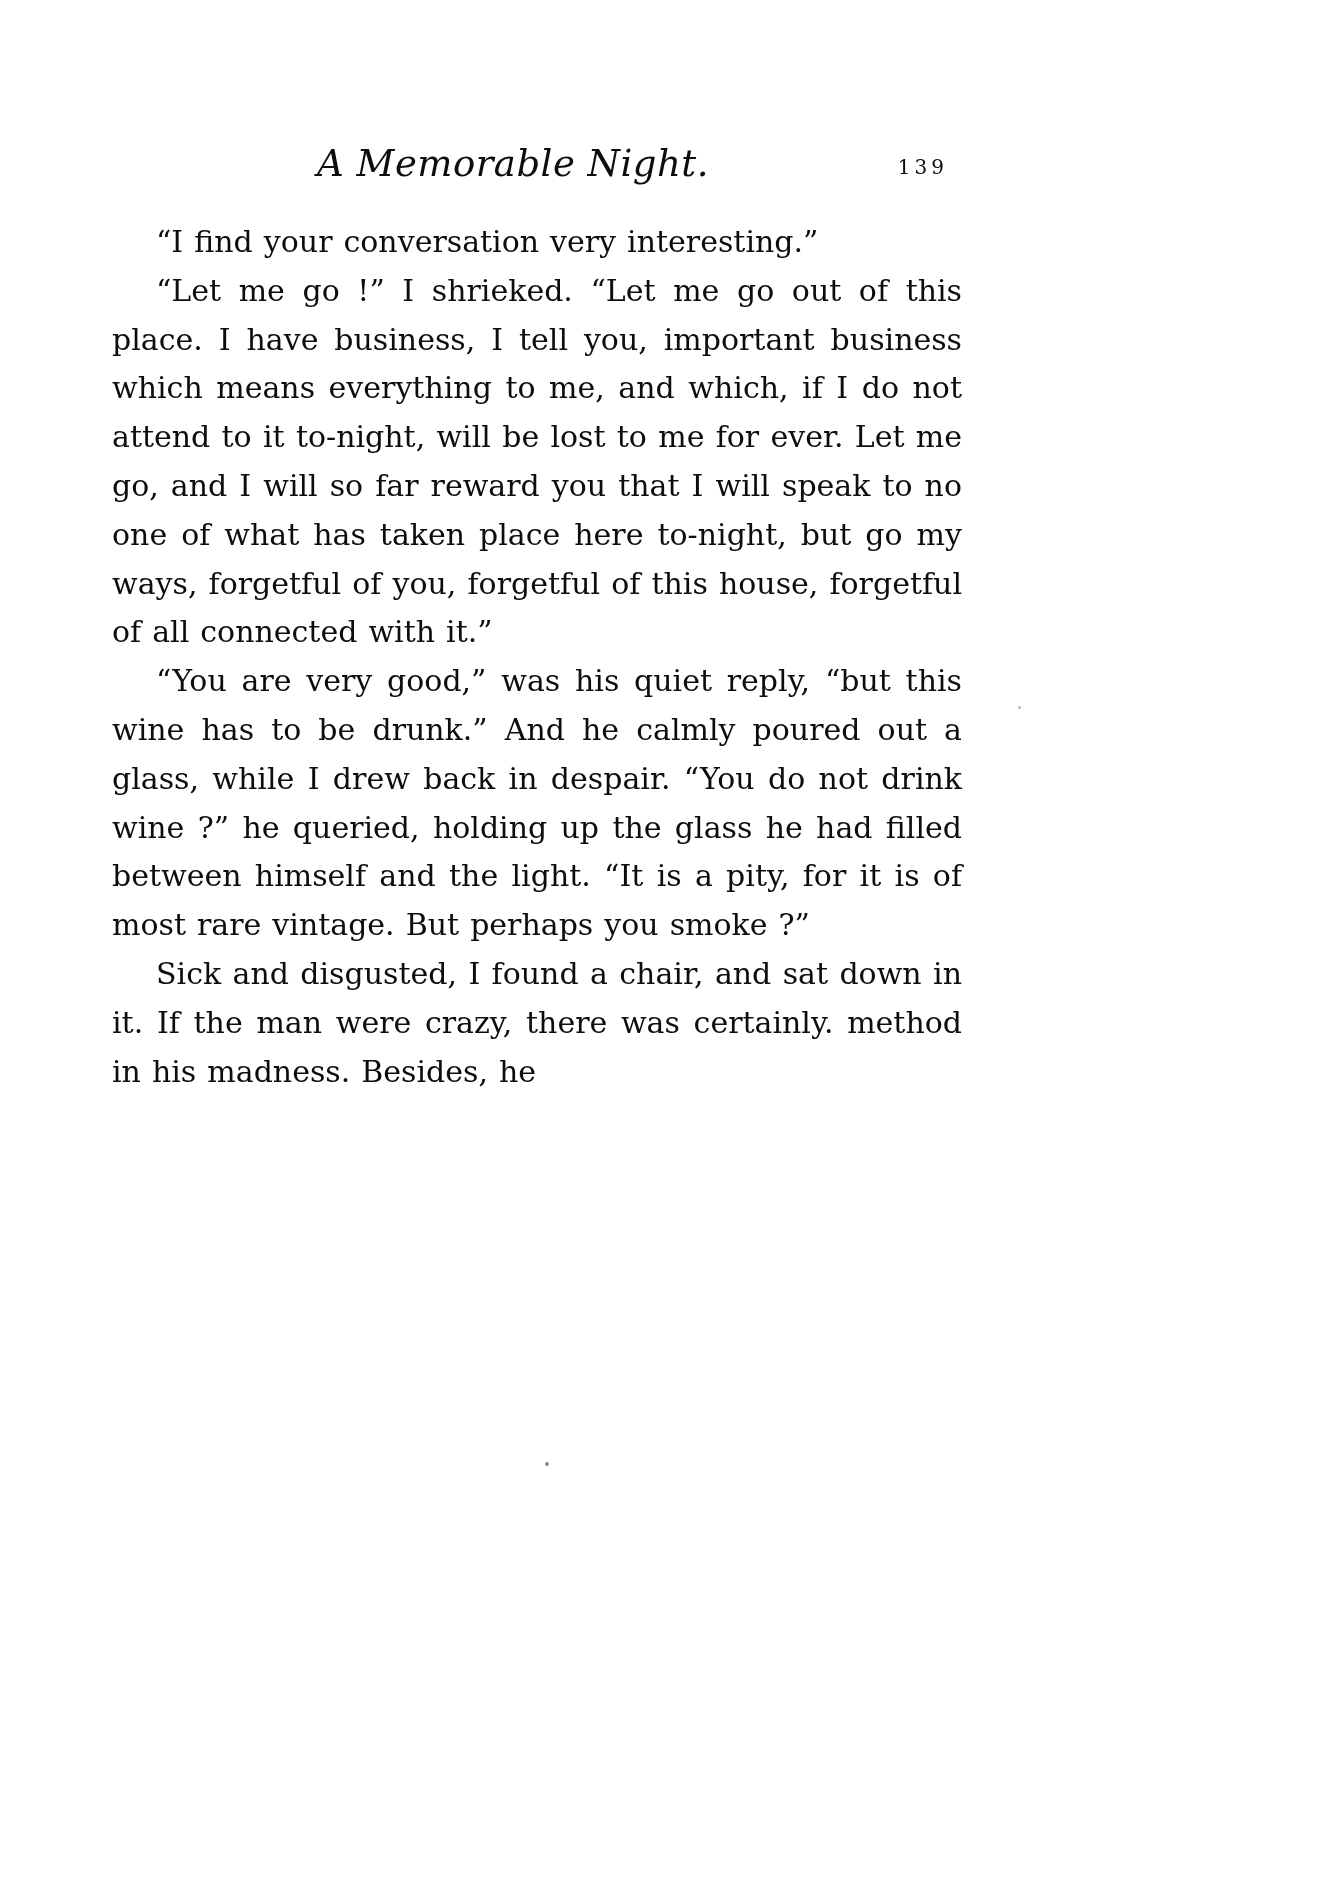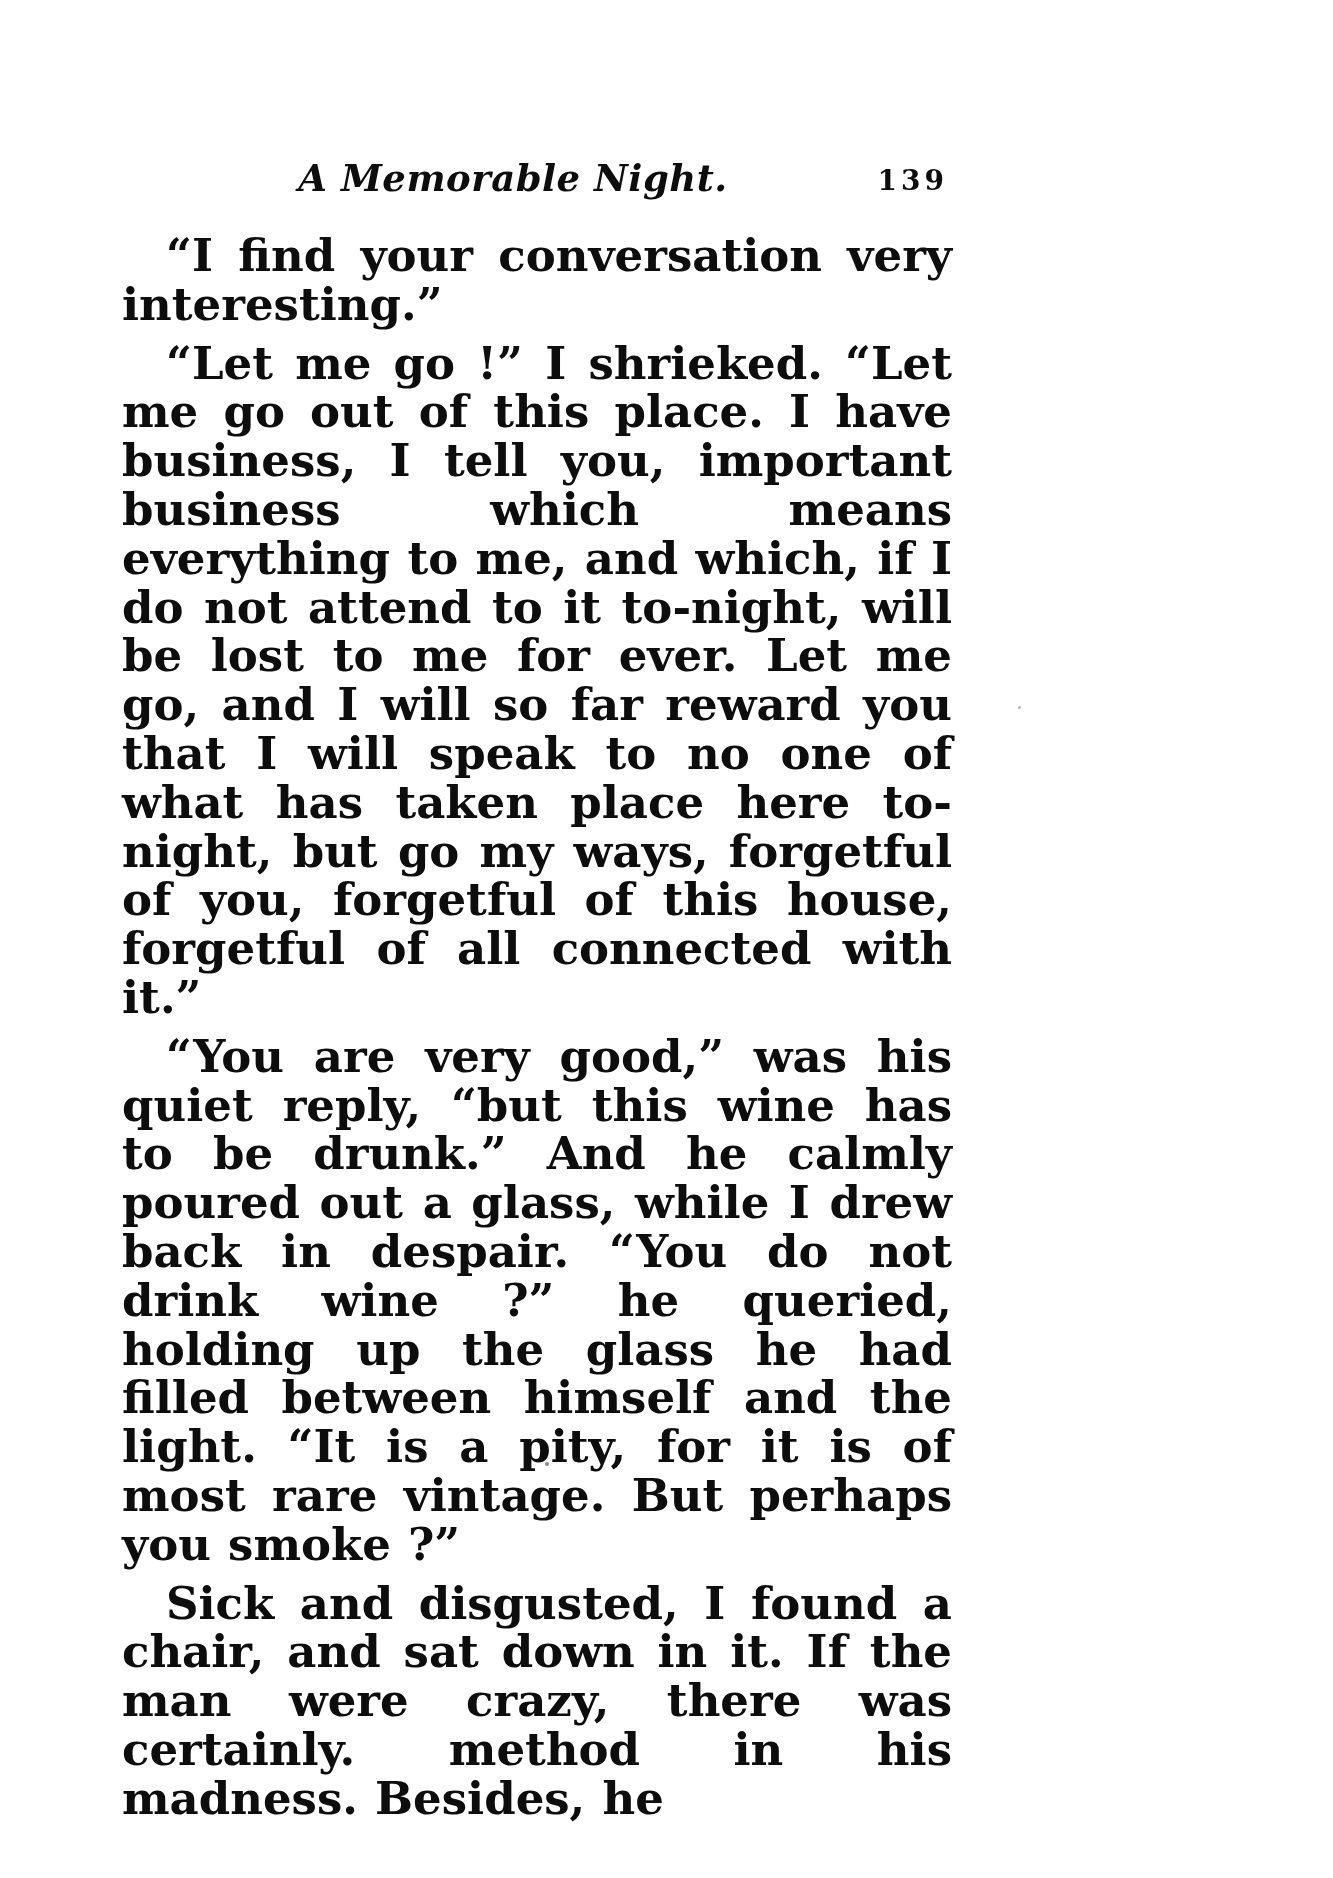--- a/index.html
+++ b/index.html
@@ -13,23 +13,22 @@
     height: 1878px;
     margin: 0 auto;
     background: #ffffff;
     color: #0d0d0d;
     font-family: "DejaVu Serif", "Liberation Serif", serif;
     overflow: hidden;
   }
   .text-block {
     position: absolute;
     left: 112px;
-    top: 150px;
+    top: 136px;
     width: 850px;
-    font-weight: bold;
   }
   .page-header {
     position: relative;
     width: 100%;
     height: 56px;
     margin-bottom: 26px;
   }
   .running-title {
     display: block;
     text-align: center;
@@ -38,28 +37,28 @@
     letter-spacing: 0.5px;
     line-height: 56px;
     
     transform: translateX(-24px);
   }
   .page-number {
     position: absolute;
     right: 14px;
     top: 6px;
     font-style: normal;
-    font-size: 28px;
+    font-size: 20px;
     letter-spacing: 4px;
     line-height: 50px;
   }
   .page-body p {
-    margin: 10px;
+    margin: 0;
     padding: 0;
-    font-size: 45px;
+    font-size: 30px;
     line-height: 48.8px;
     text-align: justify;
     text-indent: 44px;
     word-spacing: 1.5px;
   }
   
   .speck {
     position: absolute;
     background: #8a8a8a;
     border-radius: 50%;

